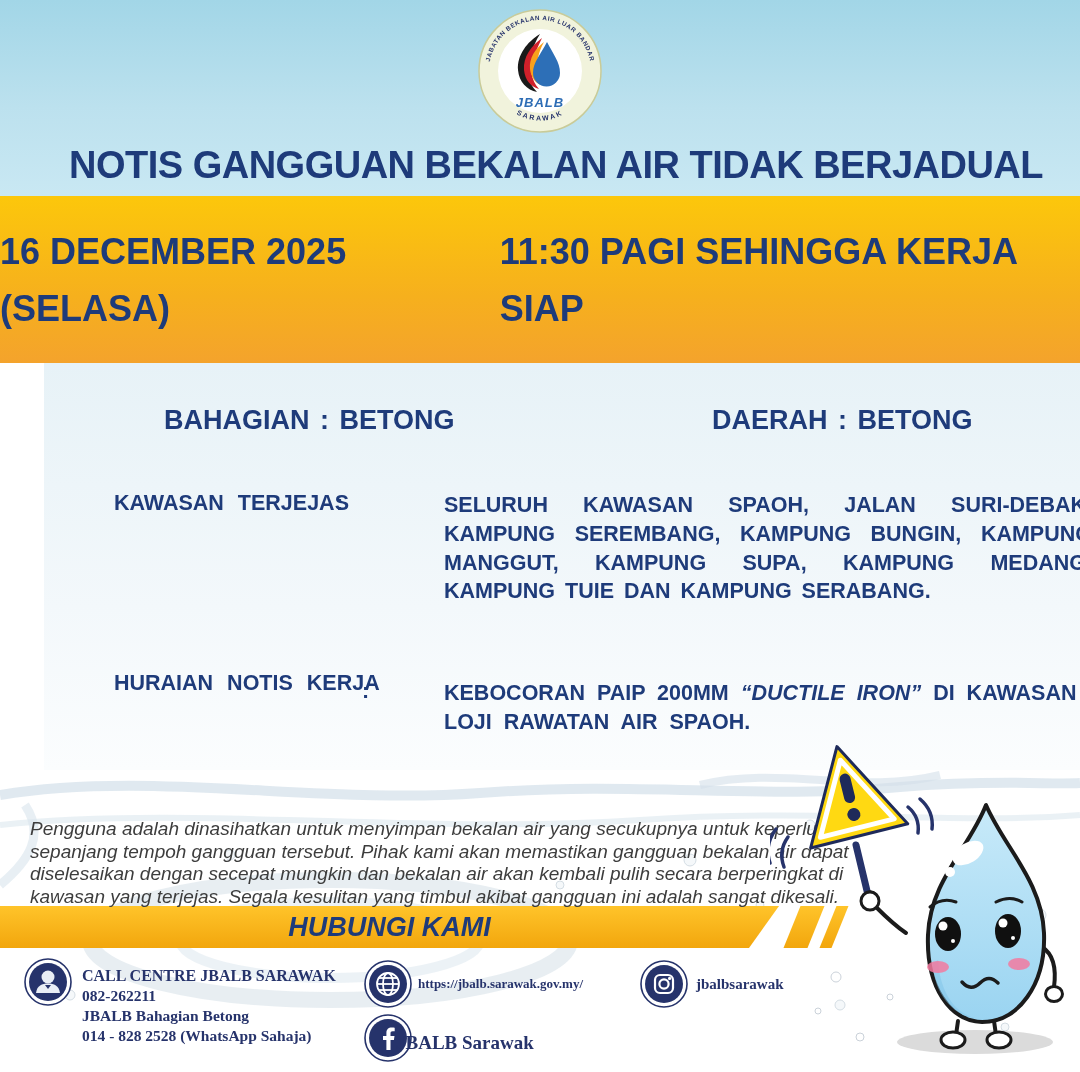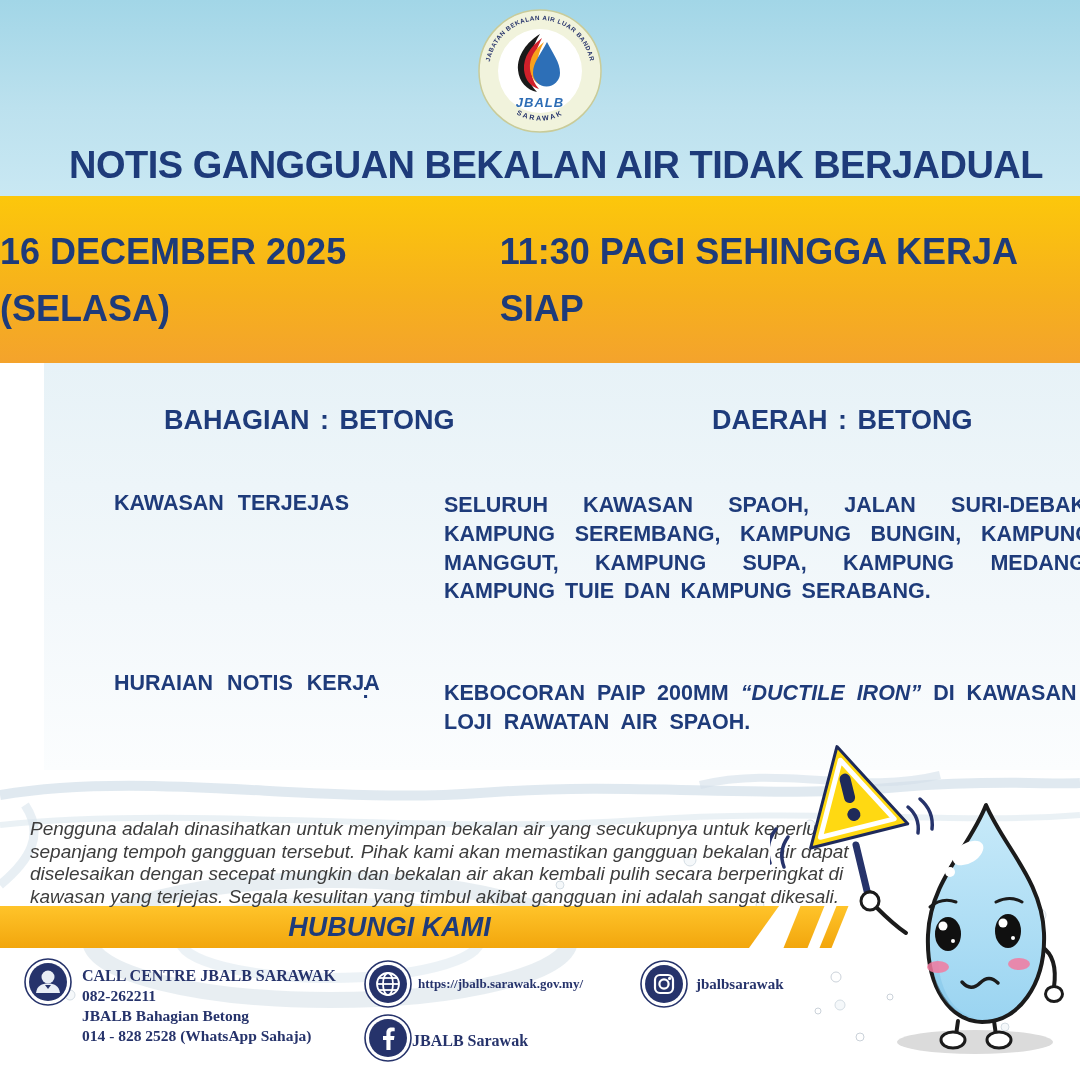--- a/index.html
+++ b/index.html
@@ -65,21 +65,21 @@
     background:linear-gradient(180deg,#FFC42A 0%, #F2A60D 100%); transform:skewX(-22deg); }
   .stripe.s1{ left:792px; width:24px; }
   .stripe.s2{ left:828px; width:12px; }
   
   .footer{ position:absolute; left:0; top:950px; width:1080px; height:122px; z-index:2;font-family:Liberation Serif, serif; }
   .cicon{ position:absolute; width:48px; height:48px; }
   .ftext{ position:absolute; font-weight:bold; color:#26336B; }
   .cc-block{ left:82px; top:16px; font-size:15.5px; line-height:20px; }
   .cc-title{ font-size:16px; }
   .web-text{ left:418px; top:26px; font-size:13px; }
-  .fb-text{ left:412px; top:82px; font-size:16px; }
+  .fb-text{ left:396px; top:82px; font-size:19px; }
   .ig-text{ left:696px; top:26px; font-size:15px; }
   
   .mascot{ position:absolute; left:770px; top:735px; width:310px; height:337px; z-index:3; }
 </style>
 </head>
 <body>
 
 <div class="page">
 
   <div class="header">

